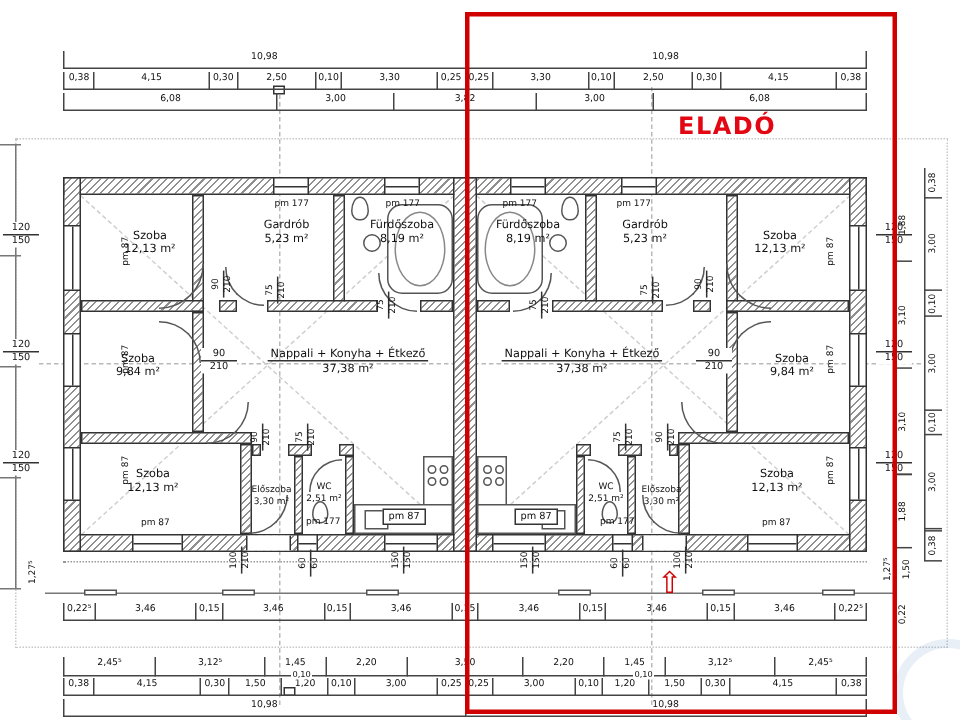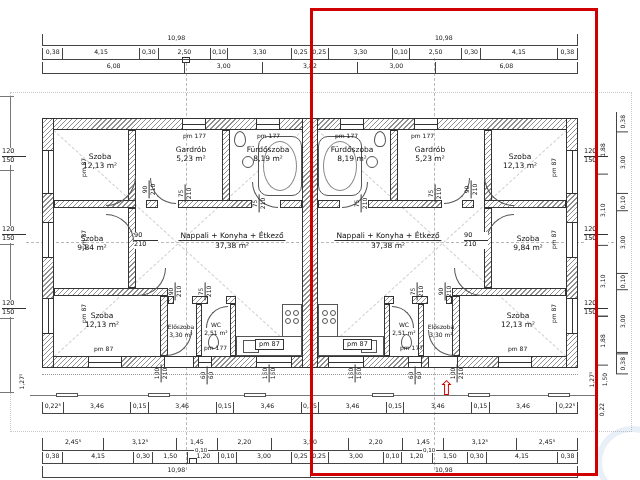--- a/index.html
+++ b/index.html
@@ -30,21 +30,21 @@
   .round{border-radius:50%}
   .toilet{border-radius:50% 50% 45% 45%/60% 60% 40% 40%}
   .knob{position:absolute;width:6px;height:6px;border:1px solid #555;border-radius:50%;background:#fff;box-sizing:border-box}
   .post{position:absolute;height:4px;border:1px solid #555;background:#fff;box-sizing:border-box}
   
   .room{position:absolute;text-align:center;font-size:7.5px;line-height:1.25;transform:translateX(-50%);white-space:nowrap}
   .room .rname,.room .rarea{display:block}
   .room.small{font-size:6px}
   .room .u{border-bottom:1px solid #333;padding:0 2px}
   
-  .wlabel,.hpair{position:absolute;width:24px;font-size:6.5px;line-height:1.2;background:#fff}
+  .wlabel,.hpair{position:absolute;width:24px;font-size:6.5px;text-align:center;line-height:1.2;background:#fff}
   .wlabel span,.hpair span{display:block}
   .wlabel .l2,.hpair .l2{border-top:1px solid #333}
   .vpair{position:absolute;width:18px;font-size:6px;text-align:center;line-height:1.15;
          transform:rotate(-90deg);transform-origin:center}
   .vpair span{display:block}
   .vpair .l2{border-top:1px solid #333}
   .pm{position:absolute;font-size:6px;white-space:nowrap}
   .pm-v{position:absolute;font-size:6px;white-space:nowrap;transform:rotate(-90deg);transform-origin:center}
   .pmbox{position:absolute;font-size:6.5px;border:1px solid #333;background:#fff;padding:0 3px;line-height:1.4}
   .rot{position:absolute;font-size:6px;transform:rotate(-90deg);transform-origin:center;white-space:nowrap}
@@ -473,15 +473,16 @@
   <div class="subdim" style="left:194px;top:447px">0,10</div>
   <div class="subdim" style="left:422px;top:447px">0,10</div>
   <div class="rot" style="left:14px;top:378px">1,27⁵</div>
   <div class="rot" style="left:584px;top:376px">1,27⁵</div>
   <div class="rot" style="left:598px;top:376px">1,50</div>
   <div class="rot" style="left:595px;top:406px">0,22</div>
 
   <div class="wm" style="left:596px;top:426px;width:60px;height:60px"></div>
 
   <div class="sale-rect" style="left:310px;top:8px;width:282px;height:462px"></div>
+  <div class="sale-label" style="left:452px;top:74px">ELADÓ</div>
   <div class="sale-arrow" style="left:438px;top:378px">⇧</div>
 
 </div>
 
 </body></html>

